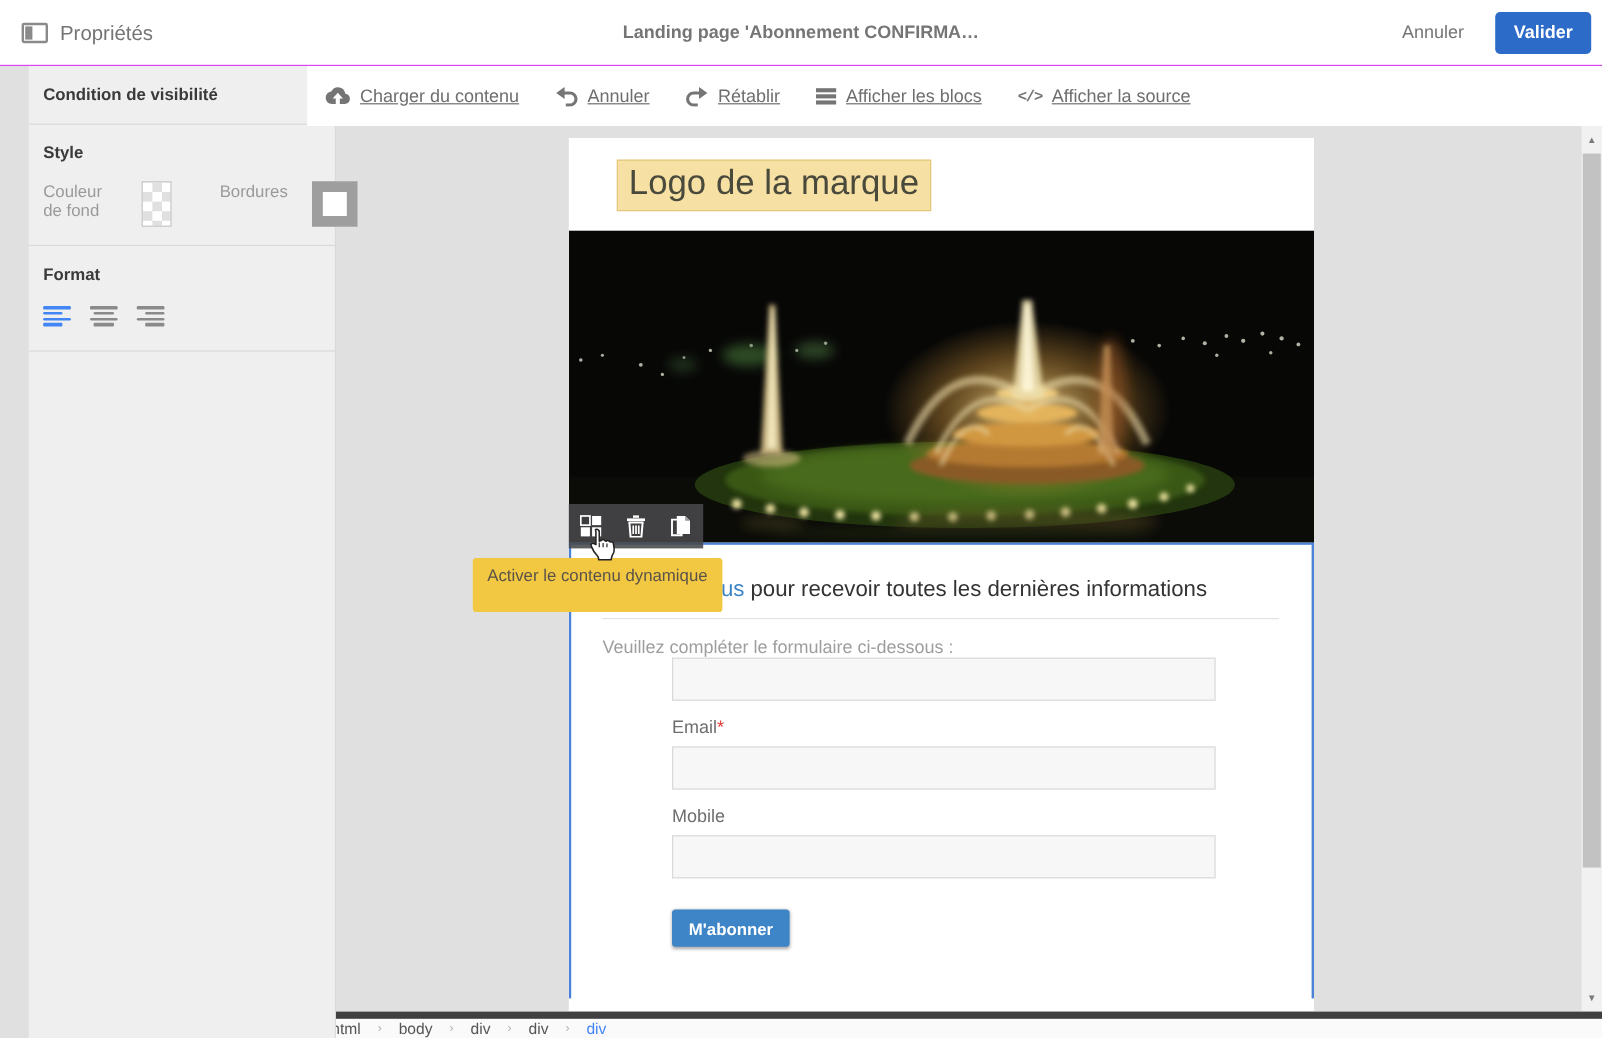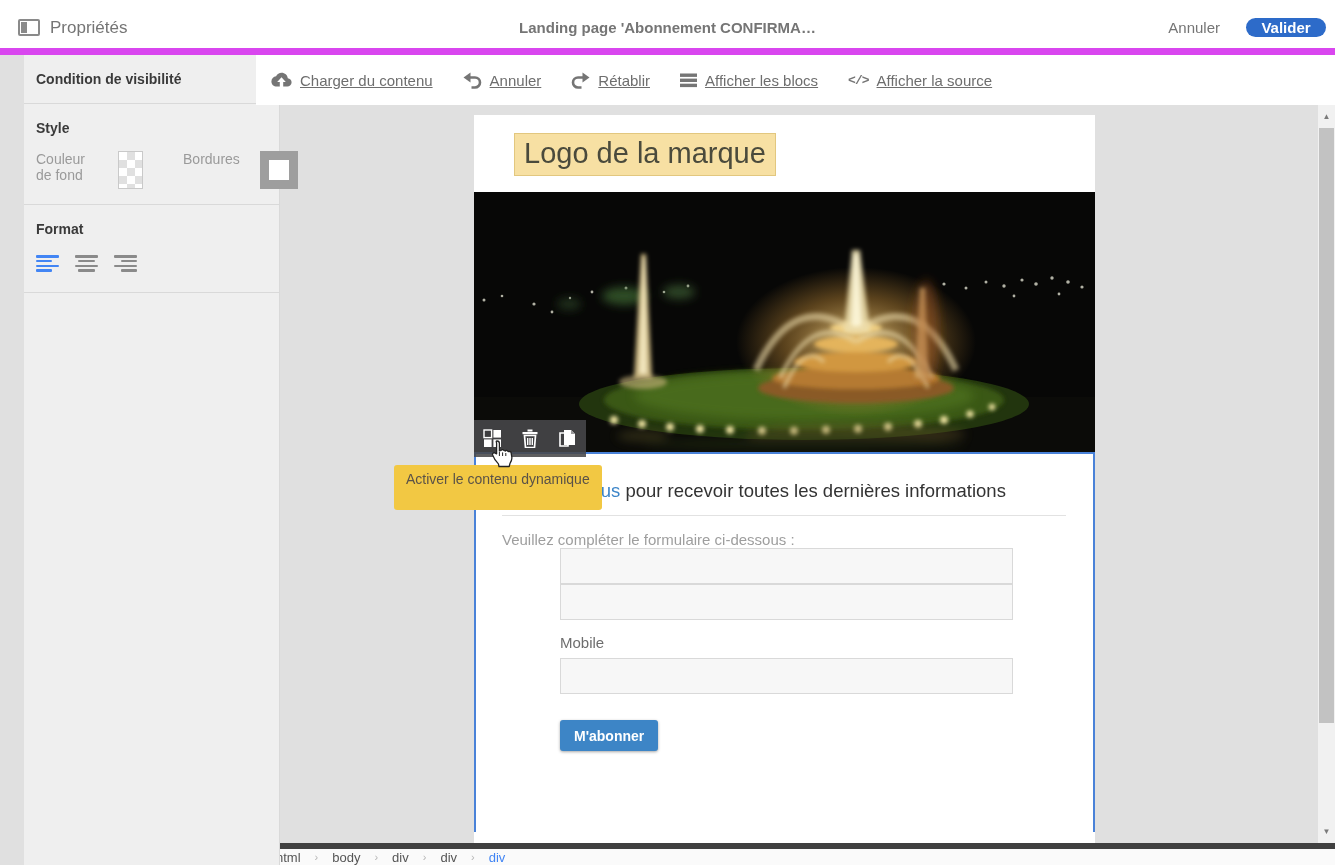--- a/index.html
+++ b/index.html
@@ -1,29 +1,29 @@
 <!DOCTYPE html>
 <html><head>
 <meta charset="utf-8">
 <style>
   * { margin:0; padding:0; box-sizing:border-box; }
   html,body { width:1335px; height:865px; font-family:"Liberation Sans",sans-serif; background:#fff; overflow:hidden; }
   .stage { position:relative; width:1335px; height:865px; background:#e0e0e0; }
 
   
-  .topbar { position:absolute; left:0; top:0; width:1335px; height:55px; background:#fff; border-bottom:7px solid #d946ef; z-index:30; }
+  .topbar { position:absolute; left:0; top:0; width:1335px; height:55px; background:#fff; border-bottom:1px solid #d946ef; z-index:30; }
   .topbar-left { position:absolute; left:18px; top:0; height:55px; display:flex; align-items:center; gap:10px; }
   .panel-icon { width:22px; height:17px; border:2px solid #8a8a8a; border-radius:2px; position:relative; }
   .panel-icon::after { content:""; position:absolute; left:1px; top:1px; bottom:1px; width:6px; background:#8a8a8a; }
   .app-title { font-size:17px; color:#757575; }
   .topbar-center { position:absolute; left:0; right:0; top:0; height:55px; display:flex; align-items:center; justify-content:center; pointer-events:none; }
   .page-title { font-size:15px; font-weight:bold; color:#757575; }
   .topbar-right { position:absolute; right:9px; top:0; height:55px; display:flex; align-items:center; gap:26px; }
   .btn-ghost { font-size:15px; color:#757575; background:none; border:none; cursor:pointer; font-family:inherit; }
-  .btn-primary { width:80px; height:19px; background:#2d6bc9; color:#fff; border:none; border-radius:16px; font-size:15px; font-weight:bold; cursor:pointer; font-family:inherit; }
+  .btn-primary { width:80px; height:35px; background:#2d6bc9; color:#fff; border:none; border-radius:4px; font-size:15px; font-weight:bold; cursor:pointer; font-family:inherit; }
 
   
   .sidebar { position:absolute; left:0; top:55px; width:256px; height:810px; background:#efefef; border-right:1px solid #d9d9d9; z-index:20;margin-left:24px; }
   .sb-band { padding:15px 12px; border-bottom:1px solid #d9d9d9; }
   .sb-header { font-size:14px; font-weight:bold; color:#3a3a3a; }
   .sb-label { font-size:14px; color:#9a9a9a; }
   .style-grid { display:flex; gap:40px; margin-top:14px; }
   .style-col { display:flex; flex-direction:row; gap:20px; }
   .checker-swatch { width:38px; height:38px; border:1px solid #c9c9c9; background:
      conic-gradient(#e0e0e0 90deg, #ffffff 90deg 180deg, #e0e0e0 180deg 270deg, #ffffff 270deg);
@@ -301,20 +301,21 @@
           <ellipse cx="330" cy="252" rx="160" ry="6" fill="#2c3a16"></ellipse>
         </g>
       </svg>
 
       <div class="form-block">
         <div class="form-heading"><span class="link">Abonnez-vous</span><span> pour recevoir toutes les dernières informations</span></div>
         <hr class="form-divider">
         <div class="form-intro">Veuillez compléter le formulaire ci-dessous :</div>
         <div class="fields">
           <input class="field-input" type="text" style="">
+          <div class="field-label"><span>Email</span><span class="star">*</span></div>
           <input class="field-input" type="text" style="">
           <div class="field-label"><span>Mobile</span><span class="star"></span></div>
           <input class="field-input" type="text" style="">
           <button class="submit-btn">M'abonner</button>
         </div>
       </div>
     </div>
 
     <div class="overlay-bar">
       <button class="ov-icon">

